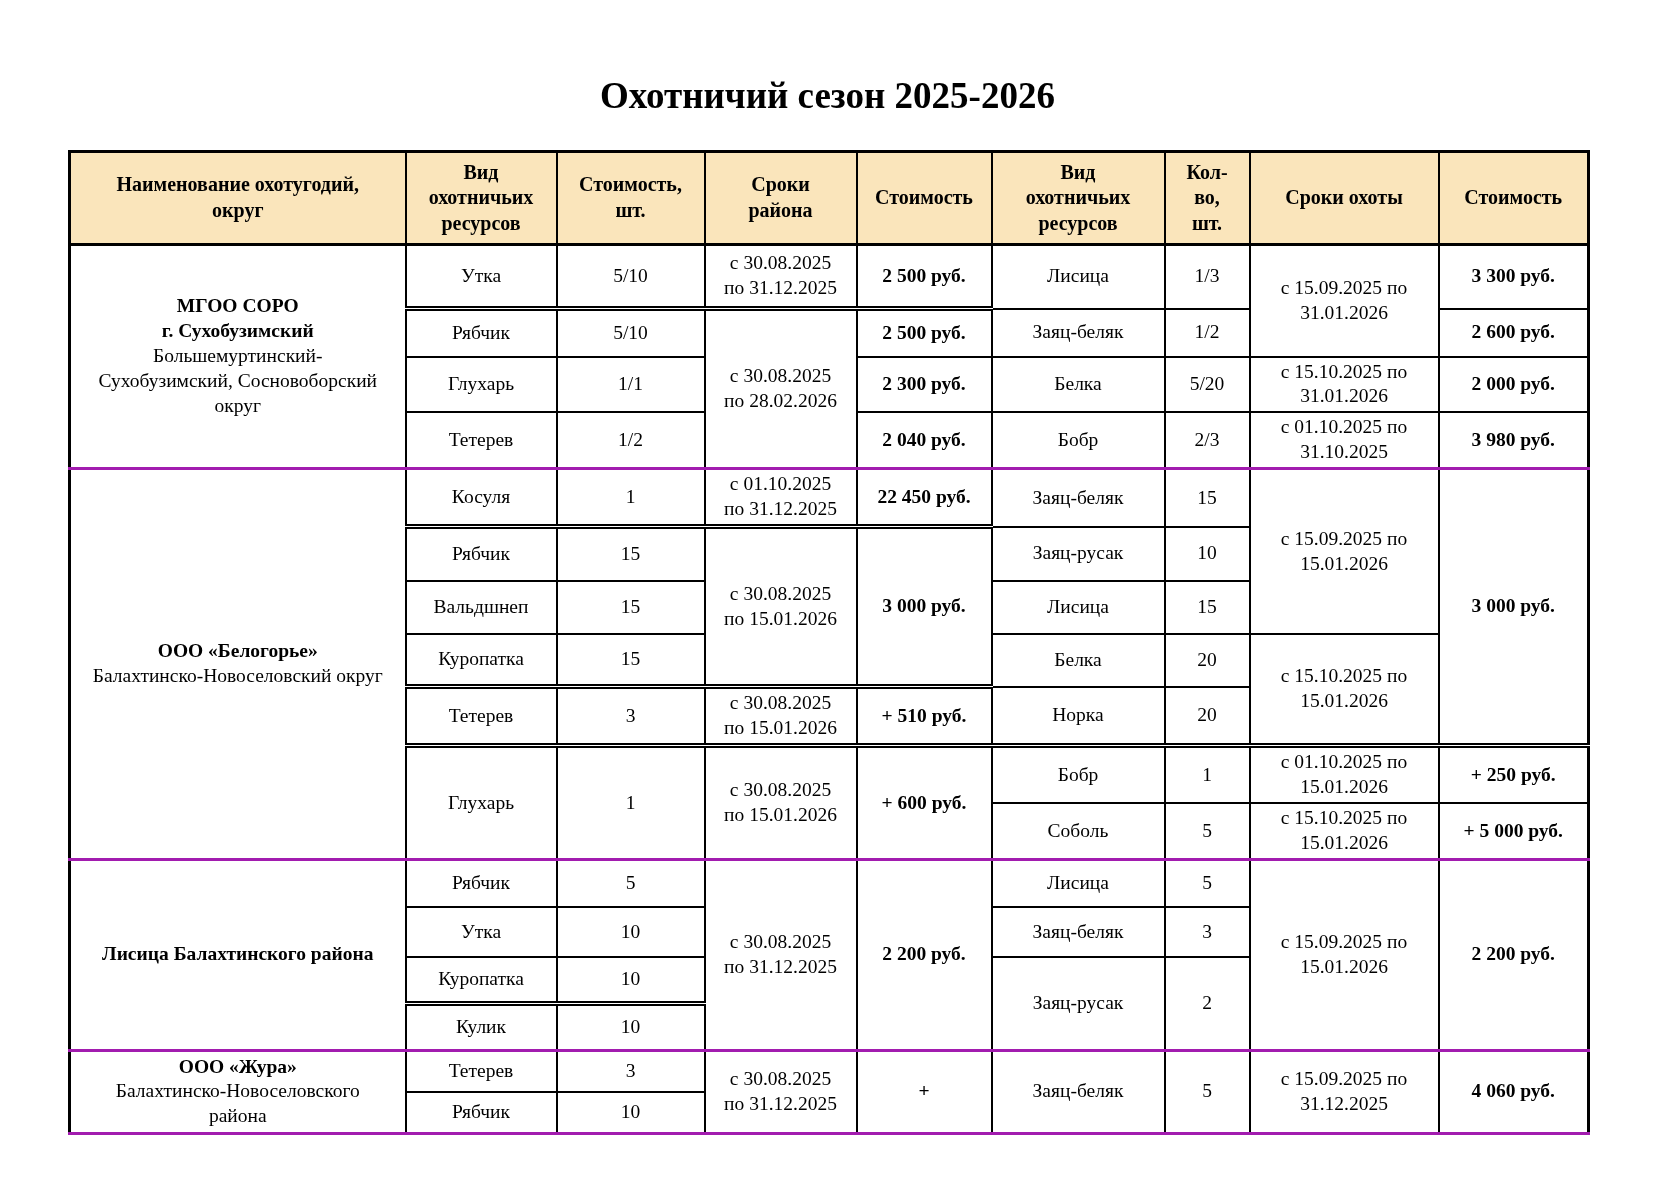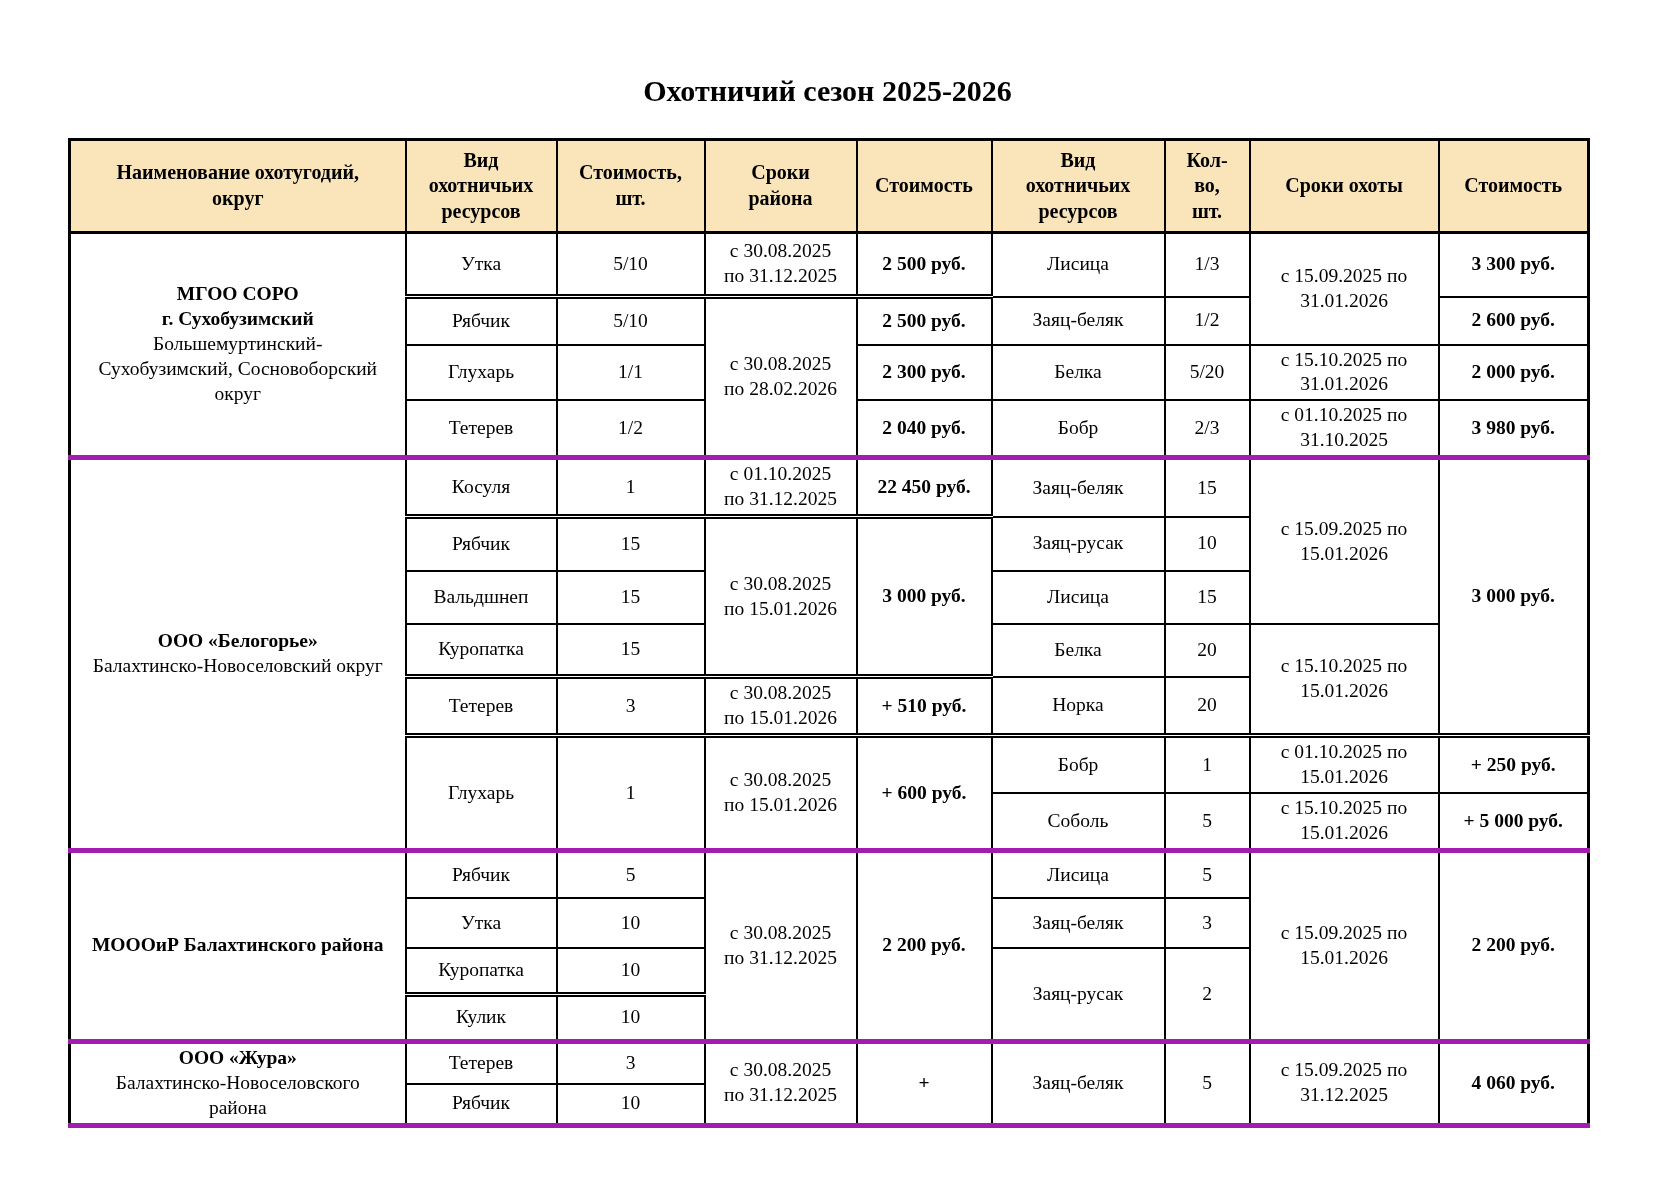--- a/index.html
+++ b/index.html
@@ -18,28 +18,28 @@
     width: 1680px; height: 1187px;
     background: #ffffff;
     overflow: hidden;
   }
   .doc-title {
     position: absolute;
     left: 68px;
     top: 74px;
     width: 1519px;
     text-align: center;
-    font-size: 30px;
+    font-size: 37px;
     font-weight: bold;
     white-space: nowrap;
   }
   table.season-table {
     position: absolute;
     left: 68px;
-    top: 138px;
+    top: 150px;
     width: 1519px;
     border-collapse: collapse;
     table-layout: fixed;
     border: 3px solid #000;
   }
   .season-table th, .season-table td {
     border: 2px solid #000;
     text-align: center;
     vertical-align: middle;
     padding: 2px 6px;
@@ -48,21 +48,21 @@
     white-space: pre-line;
     overflow: hidden;
   }
   .season-table th {
     background: var(--header-bg, #fae5bb);
     font-weight: bold;
     border-bottom: 3px solid #000;
     font-size: 20px;
   }
   .season-table td.bold { font-weight: bold; }
-  .season-table td.sep { border-bottom: 5px solid #a21caf; margin-top: 19px; }
+  .season-table td.sep { border-bottom: 3px solid #a21caf; margin-top: 19px; }
   .season-table td.dbl { border-bottom: 5px double #000; }
   .season-table td .ln { display: block; }
   .season-table td .ln.b { font-weight: bold; }
 </style>
 </head>
 <body>
 
 <div class="page">
   <div class="doc-title">Охотничий сезон 2025-2026</div>
   <table class="season-table">
@@ -201,21 +201,21 @@
           <td class="bold">+ 250 руб.</td>
         </tr>
         <tr style="height: 50px;">
           <td class="sep">Соболь</td>
           <td class="sep">5</td>
           <td class="sep">с 15.10.2025 по
 15.01.2026</td>
           <td class="bold sep">+ 5 000 руб.</td>
         </tr>
         <tr style="height: 48px;">
-          <td rowspan="4" class="sep"><span class="ln b">МОООиР Балахтинского района</span></td>
+          <td rowspan="4" class="sep"><span class="ln b">Лисица Балахтинского района</span></td>
           <td>Рябчик</td>
           <td>5</td>
           <td rowspan="4" class="sep">с 30.08.2025
 по 31.12.2025</td>
           <td rowspan="4" class="bold sep">2 200 руб.</td>
           <td>Лисица</td>
           <td>5</td>
           <td rowspan="4" class="sep">с 15.09.2025 по
 15.01.2026</td>
           <td rowspan="4" class="bold sep">2 200 руб.</td>

